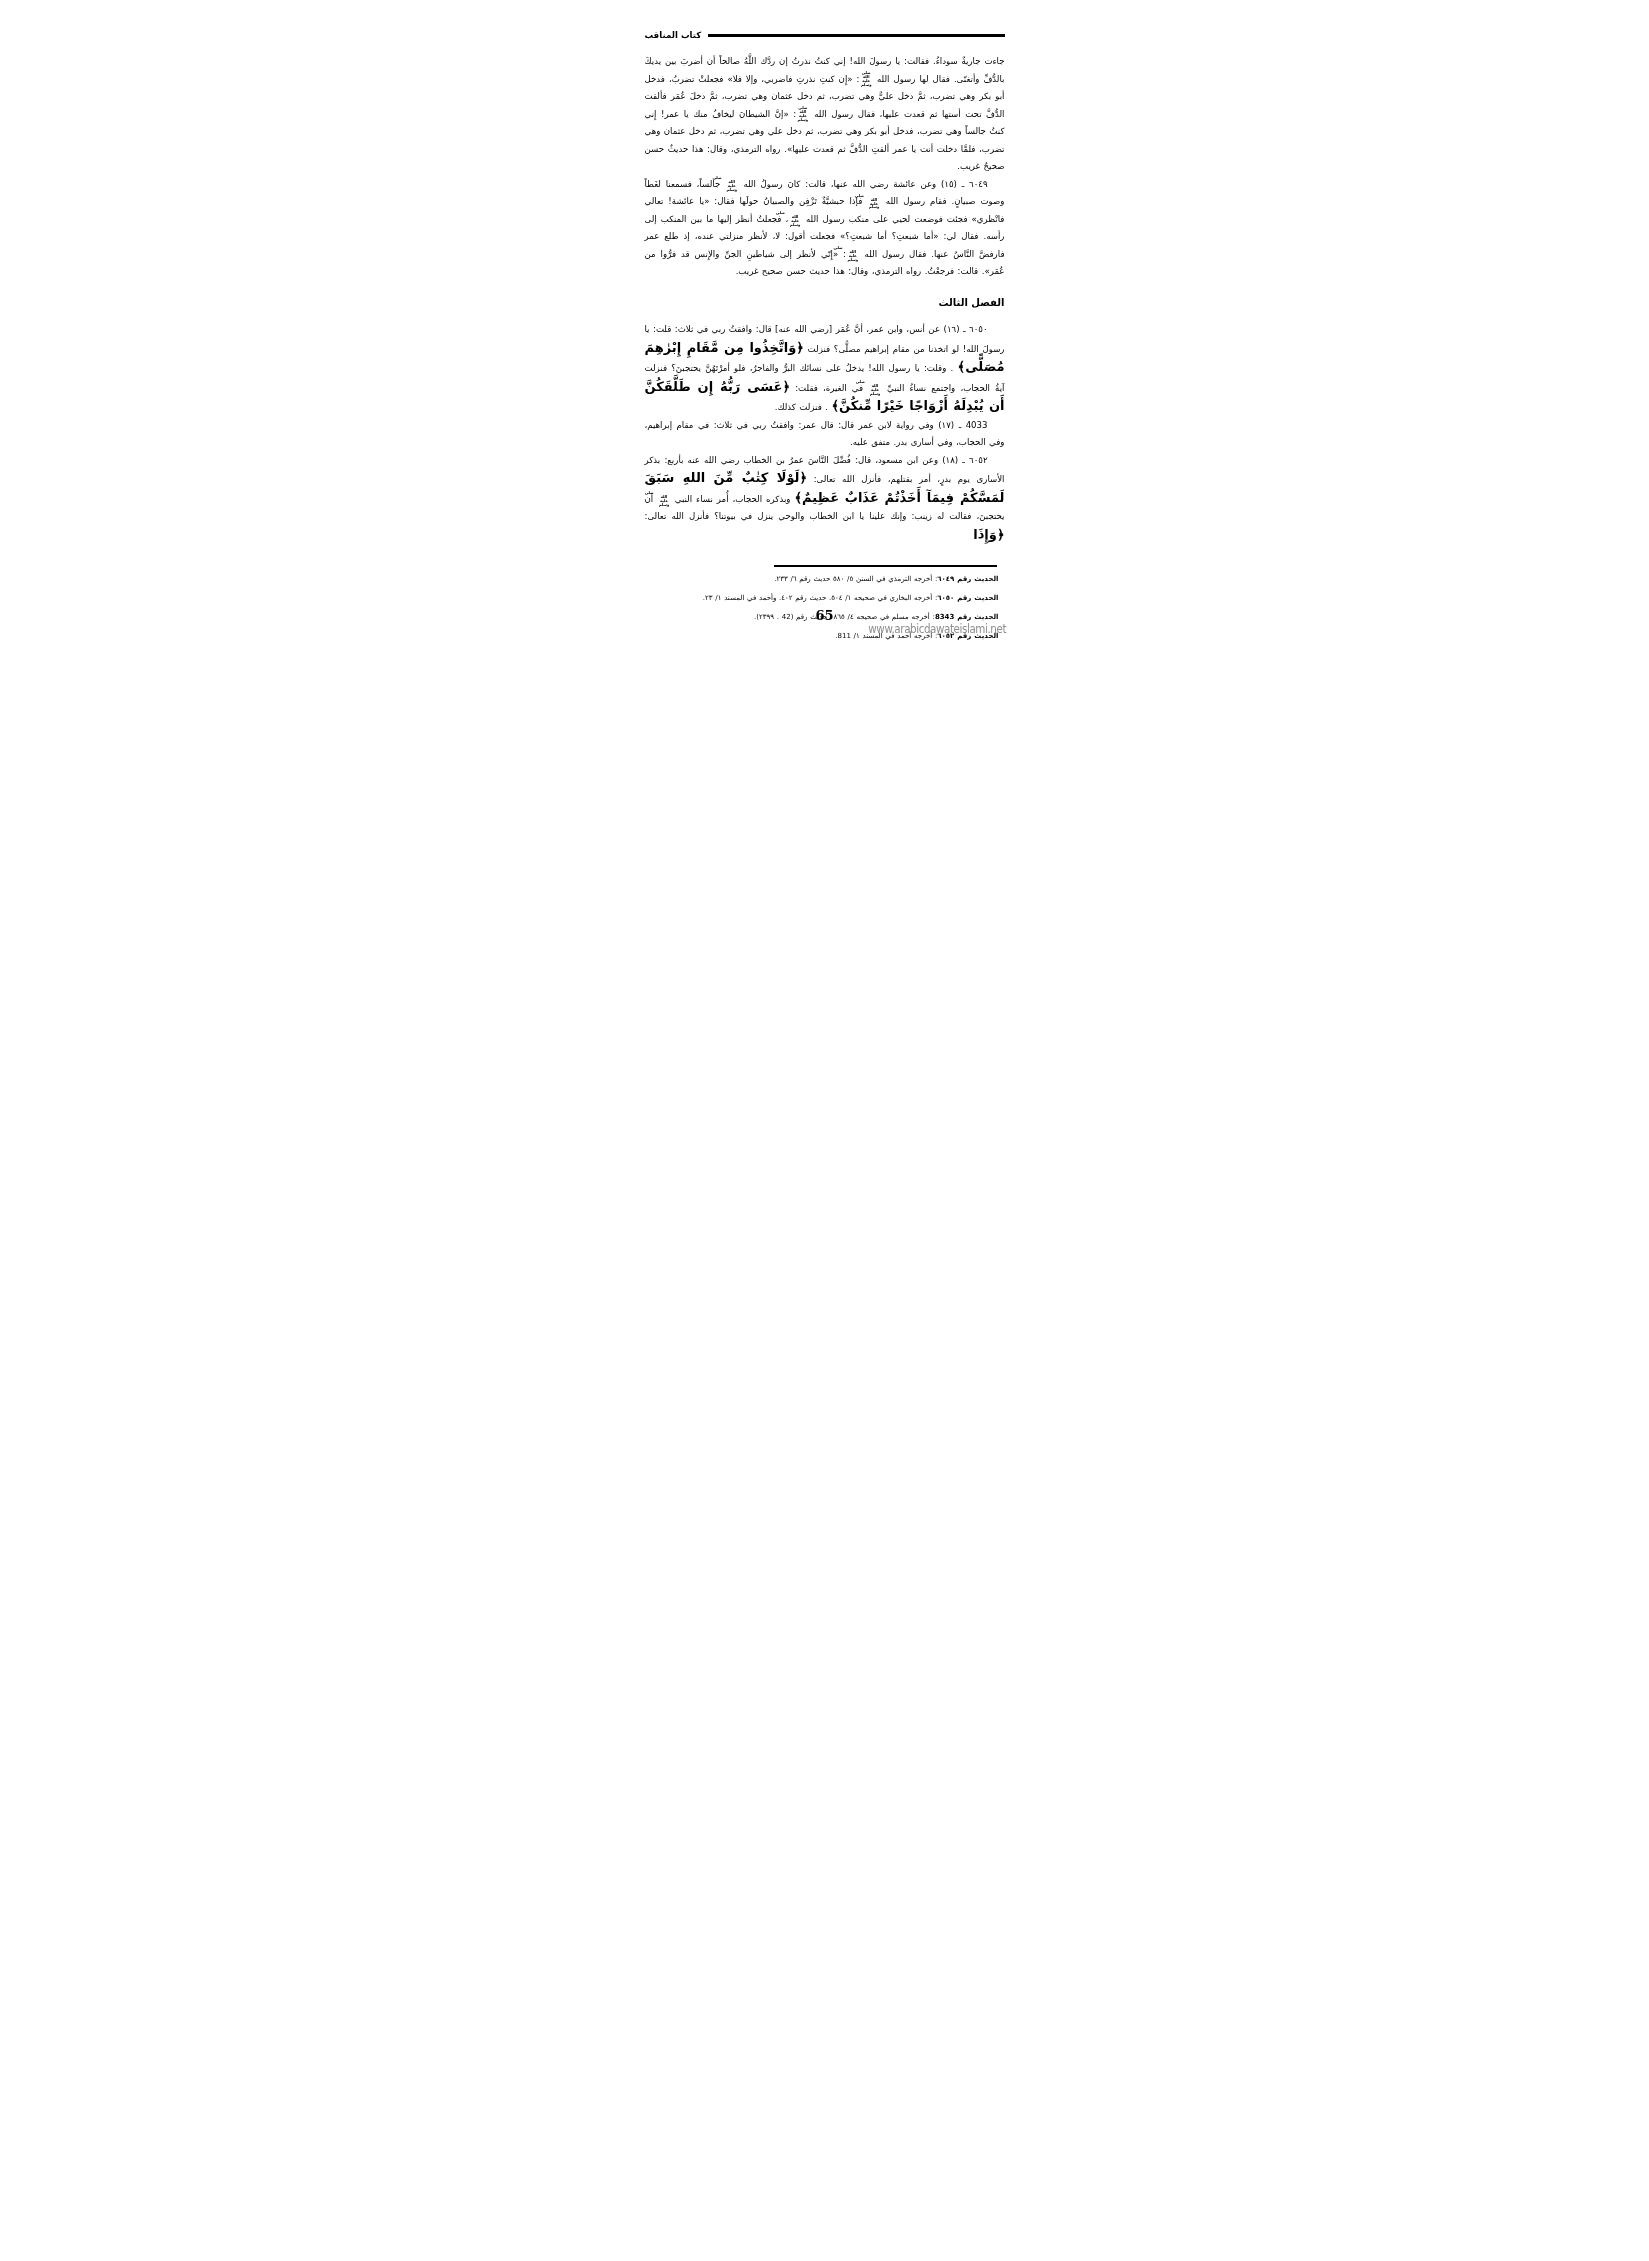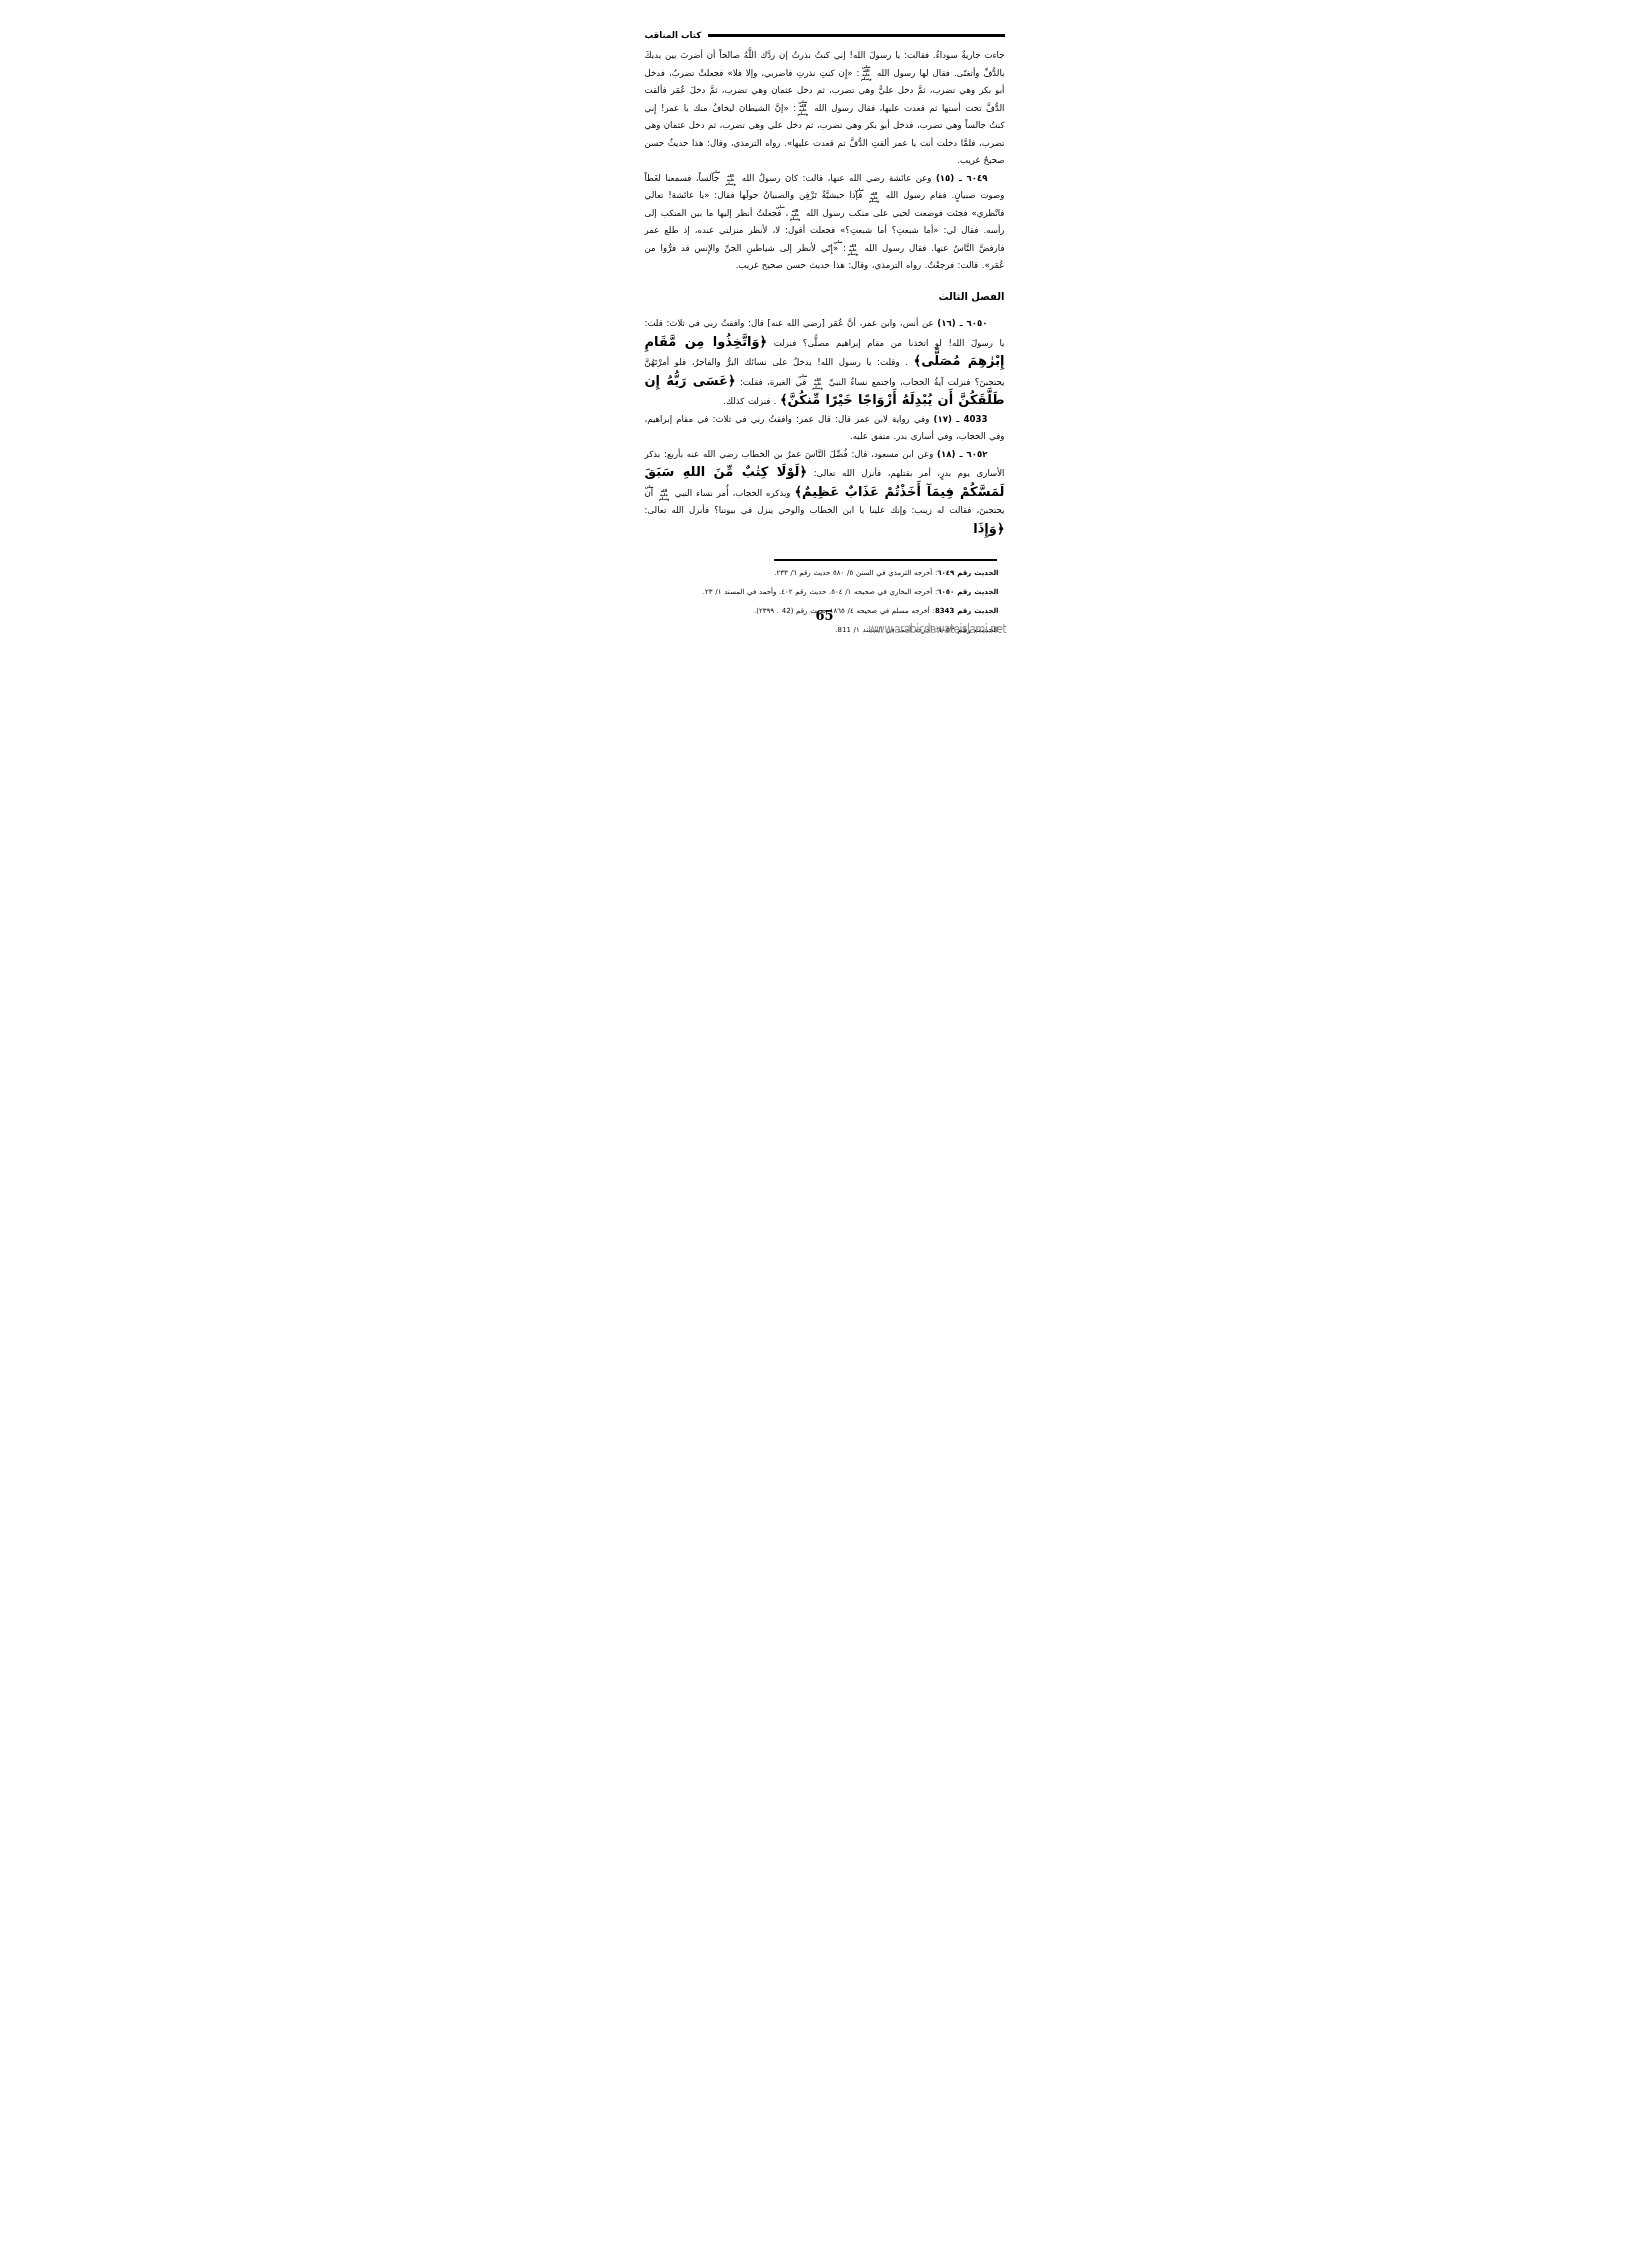--- a/index.html
+++ b/index.html
@@ -9,34 +9,34 @@
     margin:0 auto;
     background:#ffffff;
     color:#000;
     font-family:"DejaVu Sans", sans-serif;
     direction:rtl;
     box-sizing:border-box;
     padding:30px 26px 0 26px;
     overflow:hidden;
   }
   
-  .hdr{display:flex;align-items:center;margin-bottom:7px;}
+  .hdr{display:flex;align-items:center;margin-bottom:13px;}
   .hdr-title{font-weight:bold;font-size:8.6px;white-space:nowrap;order:2;padding-right:6.3px;}
   .hdr-rule{order:1;flex:1;height:2.3px;background:#000;margin-top:0.9px;}
   
   .bodytext{margin-top:3.6px;}
   p.para{
     margin:0;
     font-size:8.6px;
     line-height:17.5px;
     text-align:justify;
     word-spacing:0.7px;
   }
   p.para.indent{text-indent:17px;}
-  .hnum{font-weight:bold;}
+  .hnum{font-weight:normal;}
   .quran{font-weight:bold;font-size:13px;}
   .pbuh{
     display:inline-block;
     width:13.6px;
     font-size:3.8px;
     line-height:1.05;
     text-align:center;
     vertical-align:middle;
     font-weight:bold;
   }

